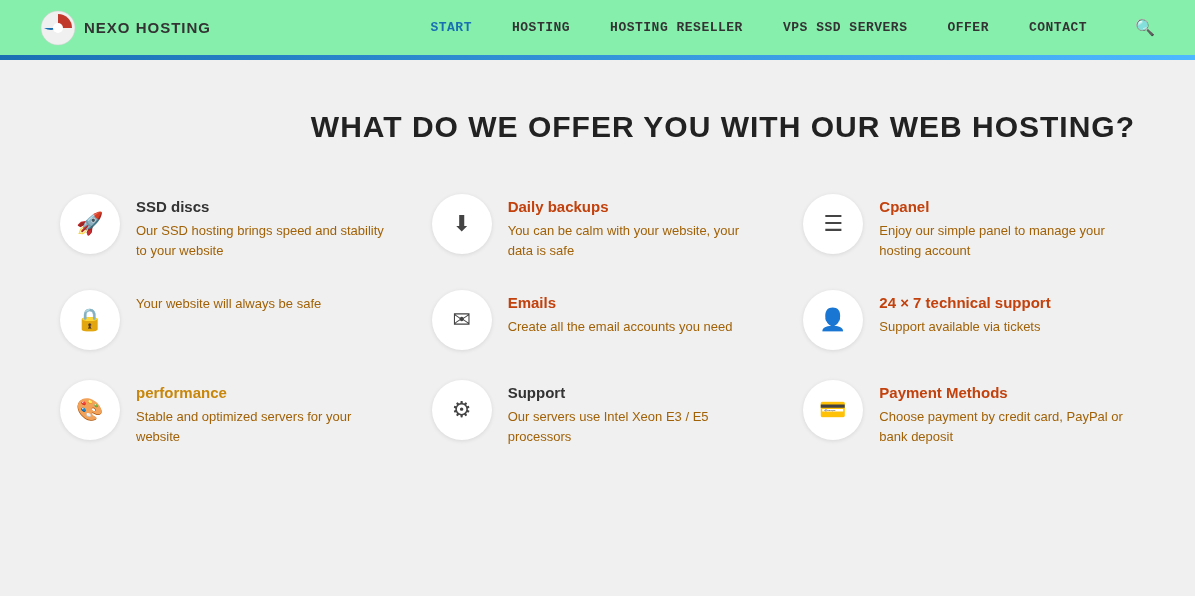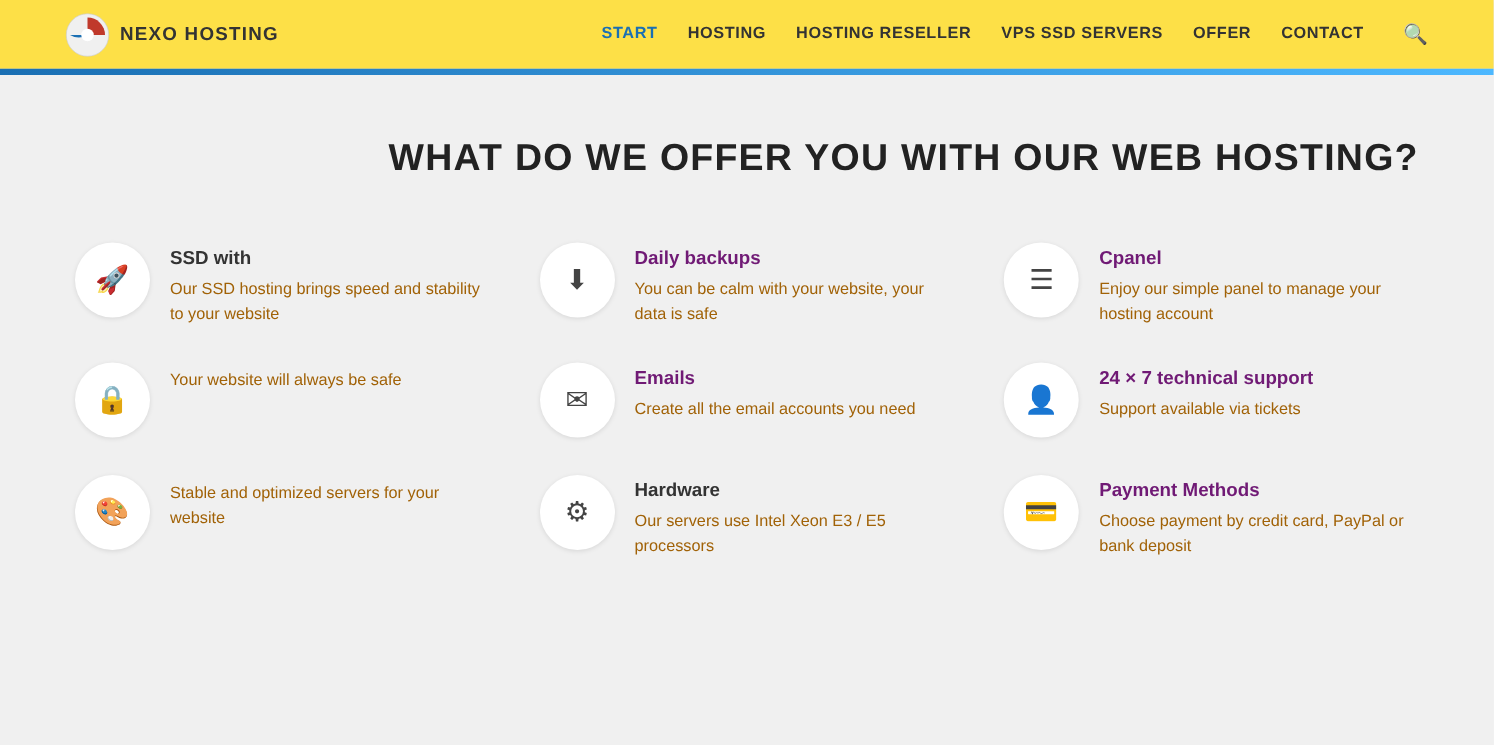--- a/index.html
+++ b/index.html
@@ -1,23 +1,23 @@
 <!DOCTYPE html>
 <html><head>
   <meta charset="utf-8">
   <style>
     * { margin: 0; padding: 0; box-sizing: border-box; }
     body { font-family: Arial, sans-serif; background: #f4f4f4; color: #333; }
 
     
     header {
-      background: #fde047;
-      display: flex;
-      align-items: center;
-      padding: 0 52px;
+      background: #86efac;
+      display: flex;
+      align-items: center;
+      padding: 0 40px;
       height: 55px;
       box-shadow: 0 1px 3px rgba(0,0,0,0.1);
     }
     .logo-area {
       display: flex;
       align-items: center;
       gap: 8px;
       margin-right: auto;
     }
     .logo-icon {
@@ -25,21 +25,23 @@
       height: 36px;
     }
     .logo-text {
       font-weight: bold;
       font-size: 15px;
       color: #333;
       letter-spacing: 1px;
     }
     nav {
       display: flex;
-      gap: 24px;
+      align-items: center;
+      gap: 40px;
+      font-family: Liberation Mono, monospace;
     }
     .nav-item {
       font-size: 13px;
       font-weight: bold;
       color: #333;
       text-decoration: none;
       letter-spacing: 0.5px;
       cursor: pointer;
     }
     .nav-item.active {
@@ -100,21 +102,21 @@
     .feature-text {
       padding-top: 4px;
     }
     .feature-title {
       font-size: 15px;
       font-weight: bold;
       color: #333;
       margin-bottom: 6px;
     }
     .feature-title.blue {
-      color: #701a75;
+      color: #c2410c;
     }
     .feature-title.gold {
       color: #c8860a;
     }
     .feature-desc {
       font-size: 13px;
       color: #a16207;
       line-height: 1.5;
     }
   </style>
@@ -144,21 +146,21 @@
 
 <div class="blue-bar"></div>
 
 <main>
   <h1 class="page-title">WHAT DO WE OFFER YOU WITH OUR WEB HOSTING?</h1>
 
   <div class="features-grid" id="features-container">
   <div class="feature-item">
         <div class="feature-icon-circle">🚀</div>
         <div class="feature-text">
-          <div class="feature-title">SSD with</div>
+          <div class="feature-title">SSD discs</div>
           <div class="feature-desc">Our SSD hosting brings speed and stability to your website</div>
         </div>
       </div>
       <div class="feature-item">
         <div class="feature-icon-circle">⬇</div>
         <div class="feature-text">
           <div class="feature-title blue">Daily backups</div>
           <div class="feature-desc">You can be calm with your website, your data is safe</div>
         </div>
       </div>
@@ -185,27 +187,28 @@
       <div class="feature-item">
         <div class="feature-icon-circle">👤</div>
         <div class="feature-text">
           <div class="feature-title blue">24 × 7 technical support</div>
           <div class="feature-desc">Support available via tickets</div>
         </div>
       </div>
       <div class="feature-item">
         <div class="feature-icon-circle">🎨</div>
         <div class="feature-text">
+          <div class="feature-title gold">performance</div>
           <div class="feature-desc">Stable and optimized servers for your website</div>
         </div>
       </div>
       <div class="feature-item">
         <div class="feature-icon-circle">⚙</div>
         <div class="feature-text">
-          <div class="feature-title">Hardware</div>
+          <div class="feature-title">Support</div>
           <div class="feature-desc">Our servers use Intel Xeon E3 / E5 processors</div>
         </div>
       </div>
       <div class="feature-item">
         <div class="feature-icon-circle">💳</div>
         <div class="feature-text">
           <div class="feature-title blue">Payment Methods</div>
           <div class="feature-desc">Choose payment by credit card, PayPal or bank deposit</div>
         </div>
       </div>

